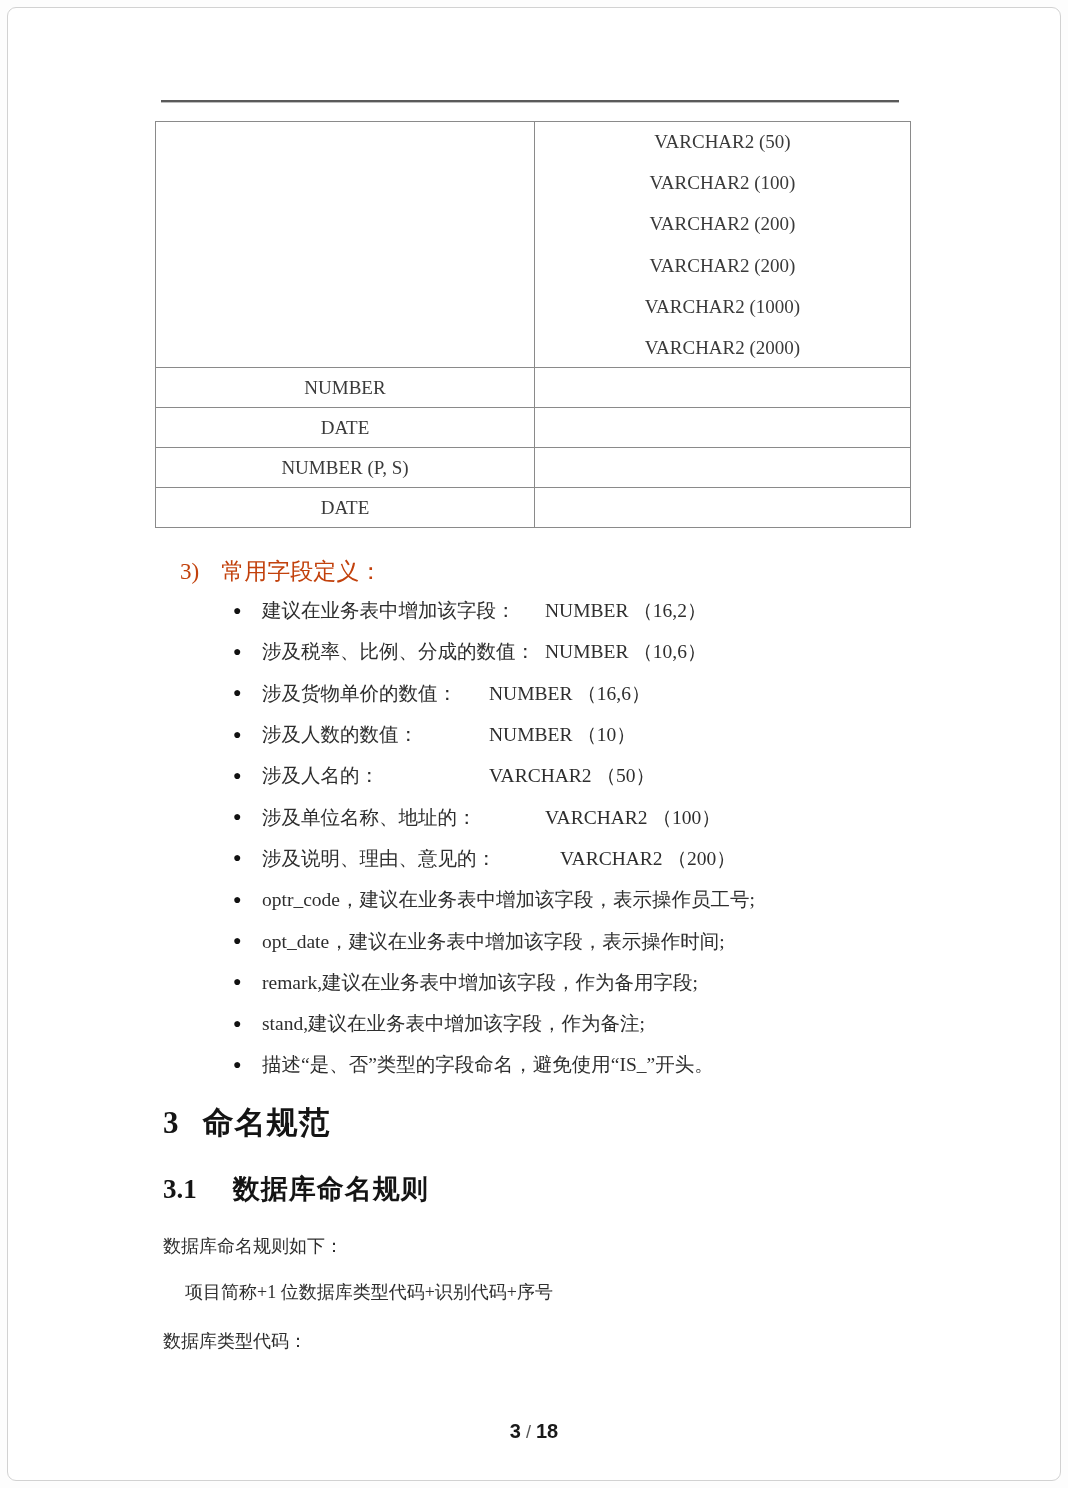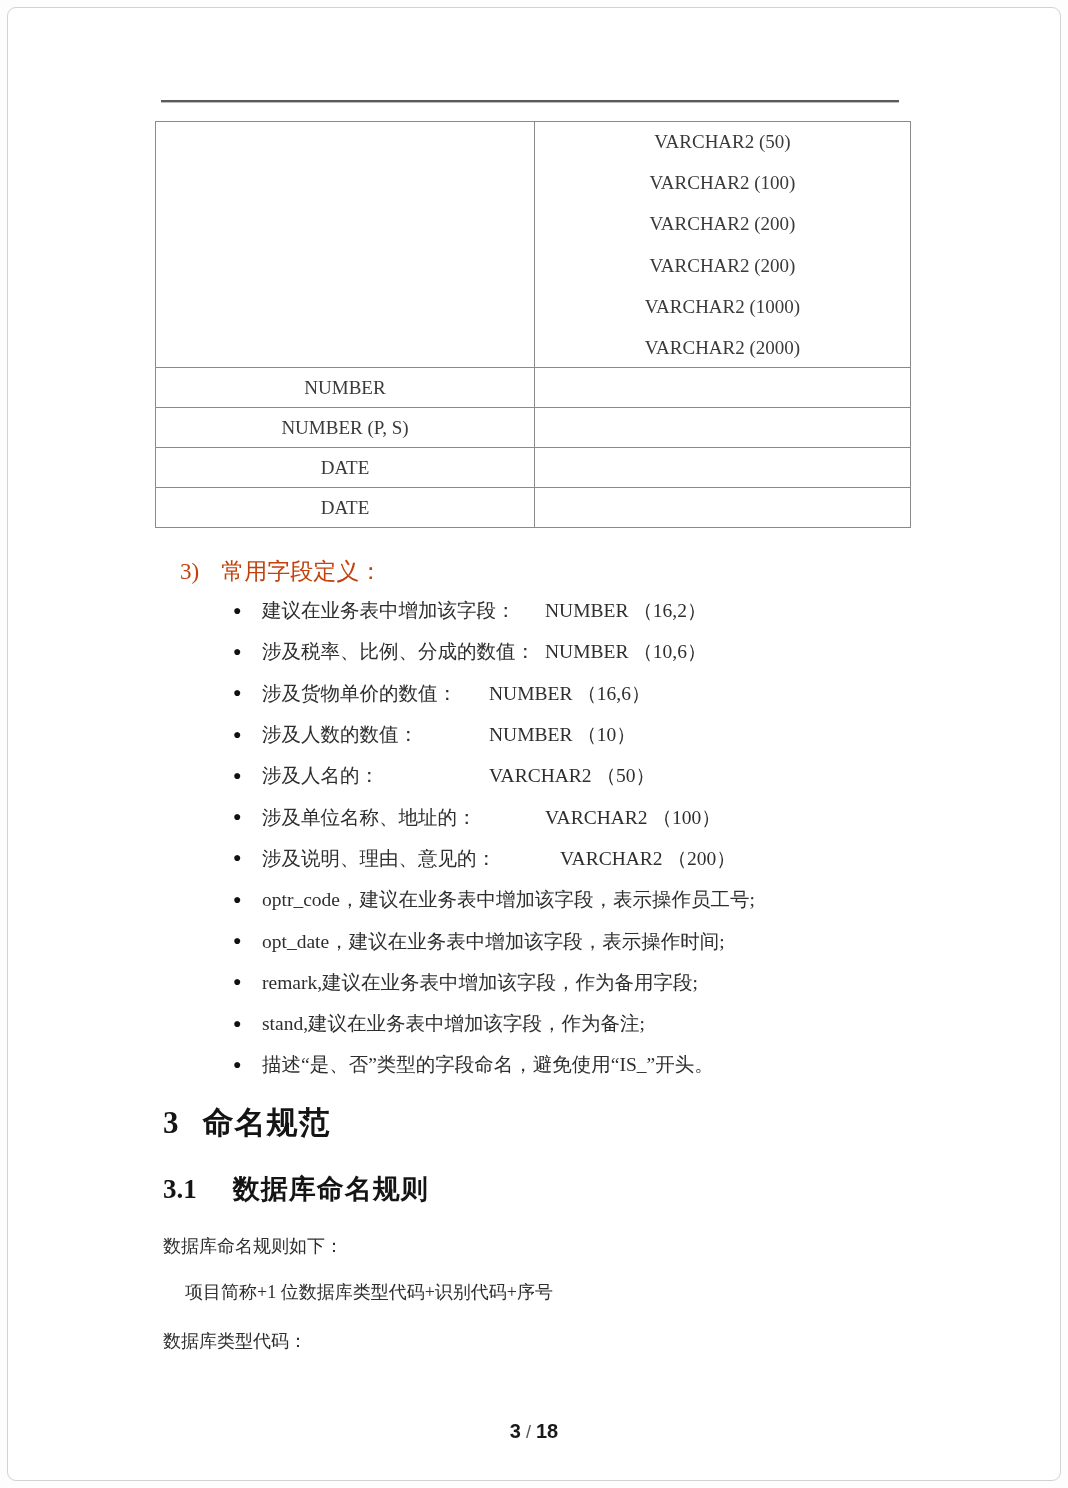--- a/index.html
+++ b/index.html
@@ -113,25 +113,25 @@
           <div class="varchar-line">VARCHAR2 (1000)</div>
           <div class="varchar-line">VARCHAR2 (2000)</div>
         </div>
       </td>
     </tr>
     <tr class="row-std">
       <td class="col-left">NUMBER</td>
       <td></td>
     </tr>
     <tr class="row-std">
+      <td class="col-left">DATE</td>
+      <td></td>
+    </tr>
+    <tr class="row-std">
       <td class="col-left">NUMBER (P, S)</td>
-      <td></td>
-    </tr>
-    <tr class="row-std">
-      <td class="col-left">DATE</td>
       <td></td>
     </tr>
     <tr class="row-std">
       <td class="col-left">DATE</td>
       <td></td>
     </tr>
   </tbody>
 </table>
 
 <div class="abs list-header">

